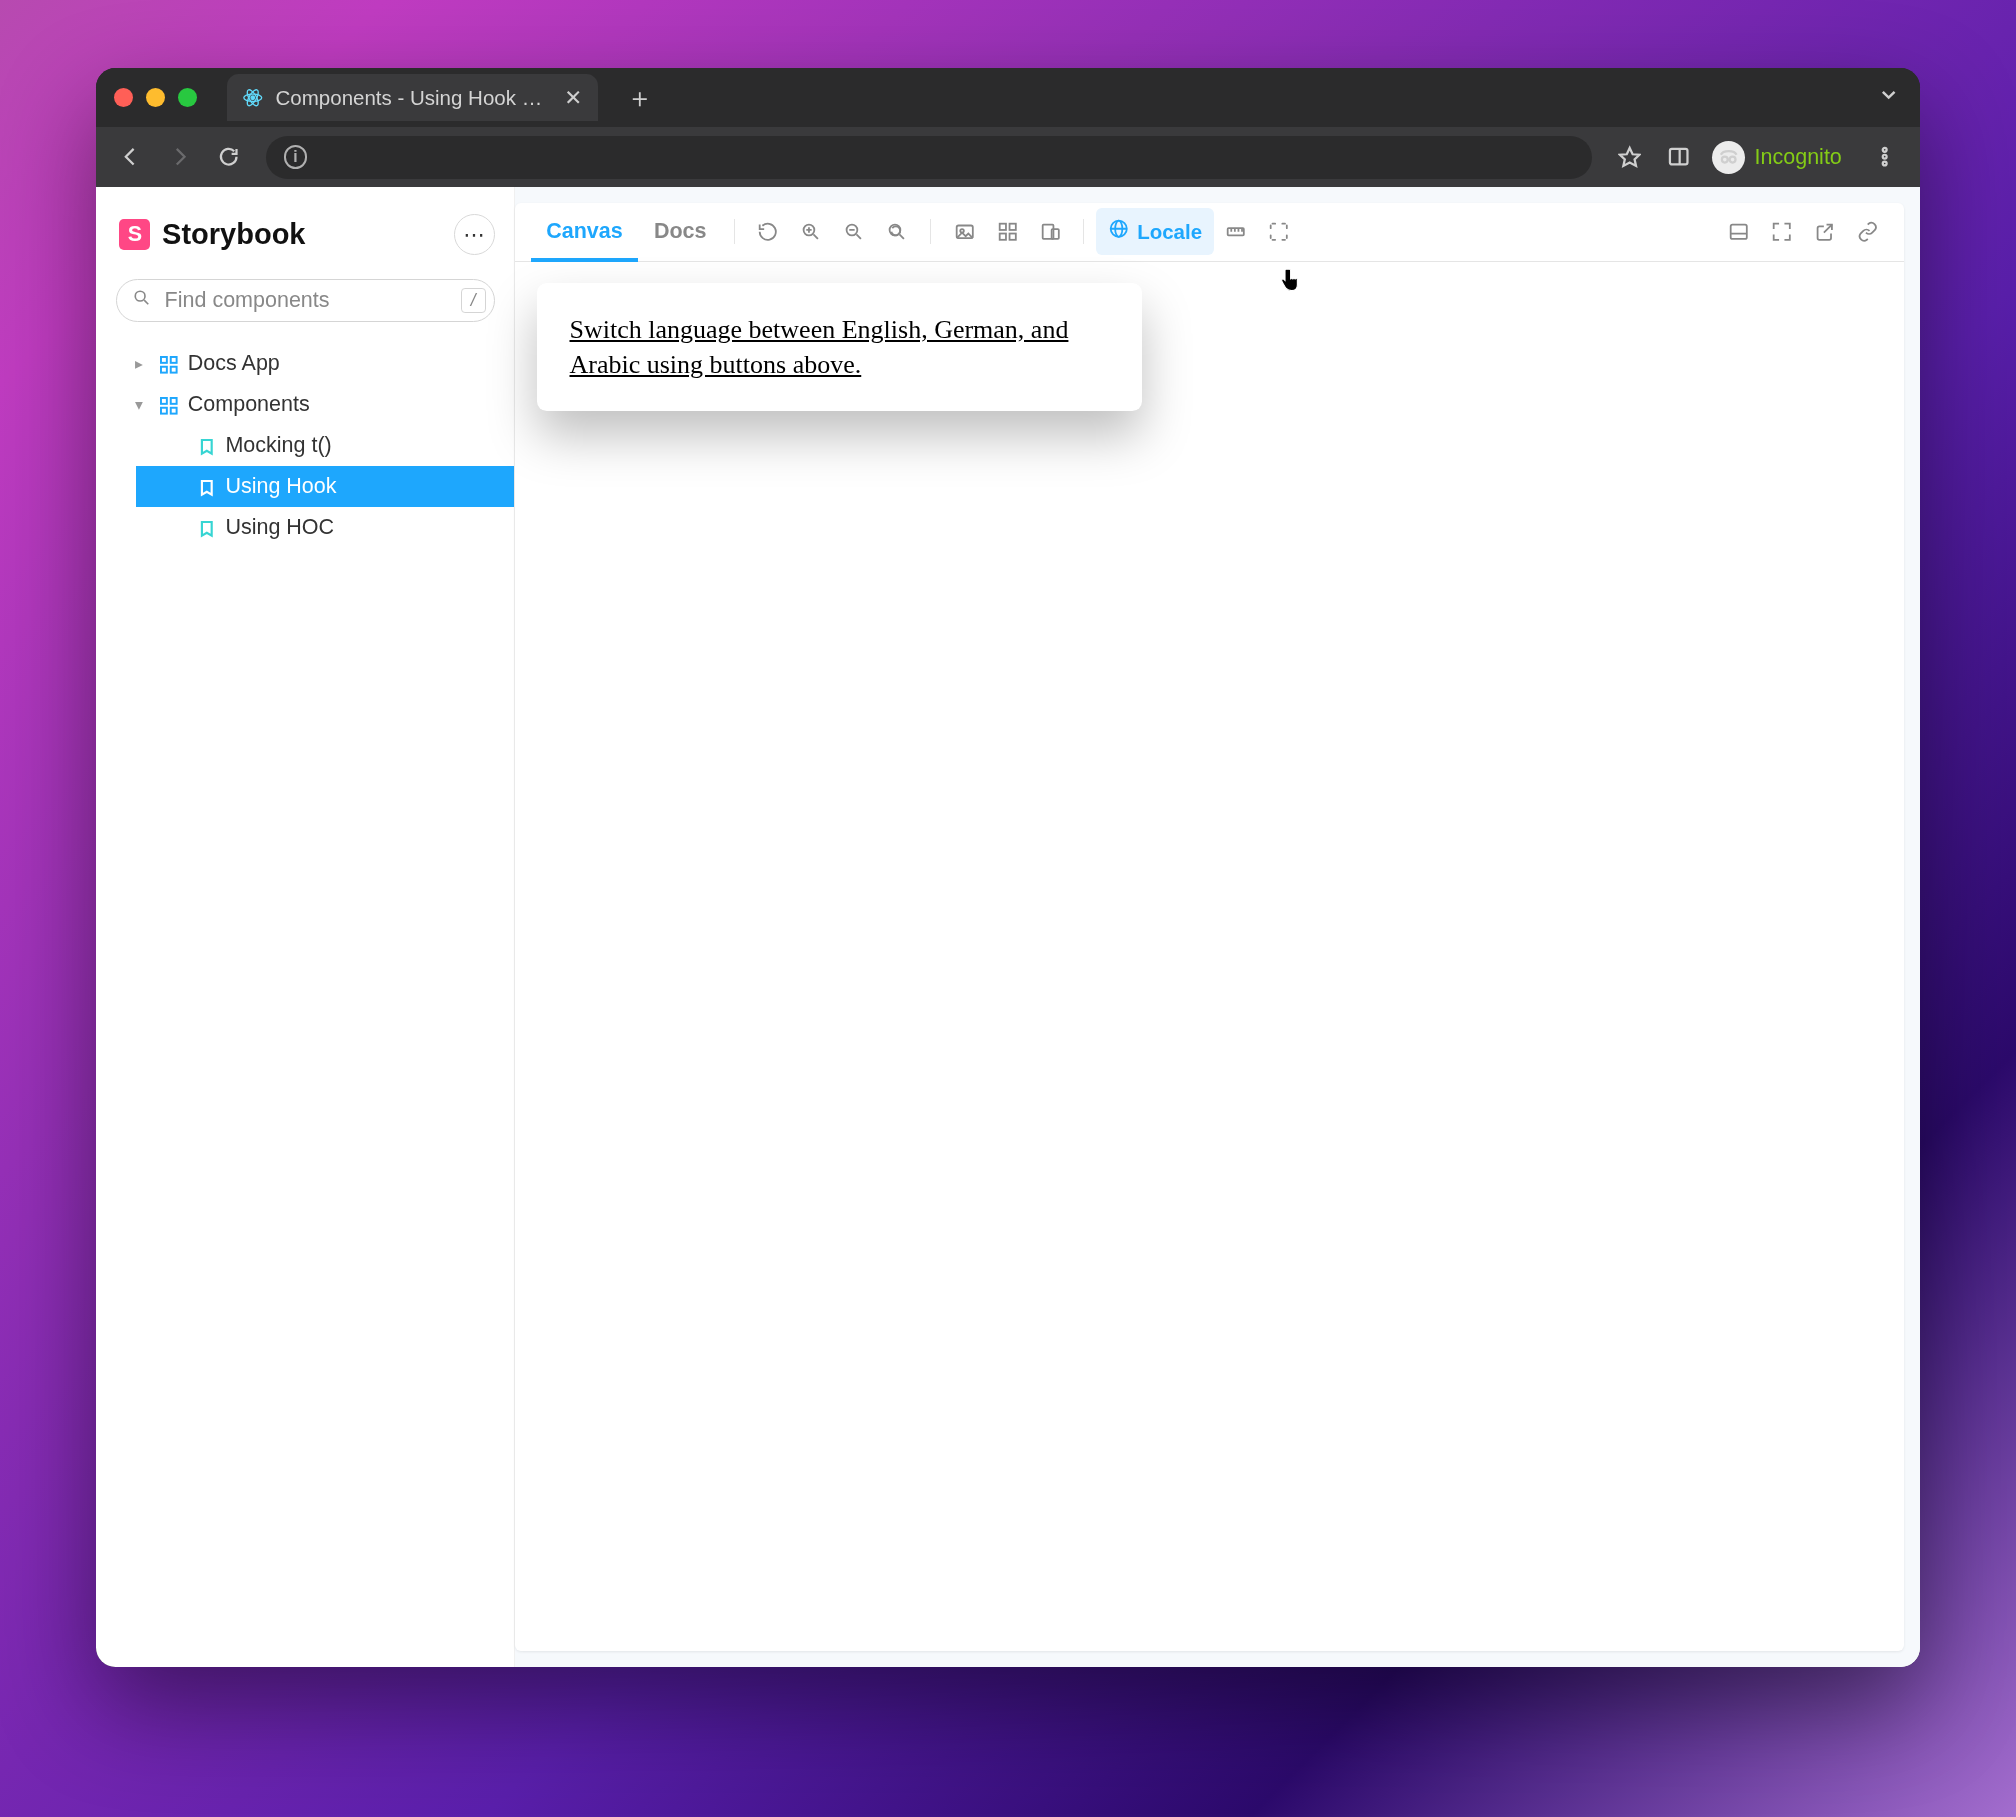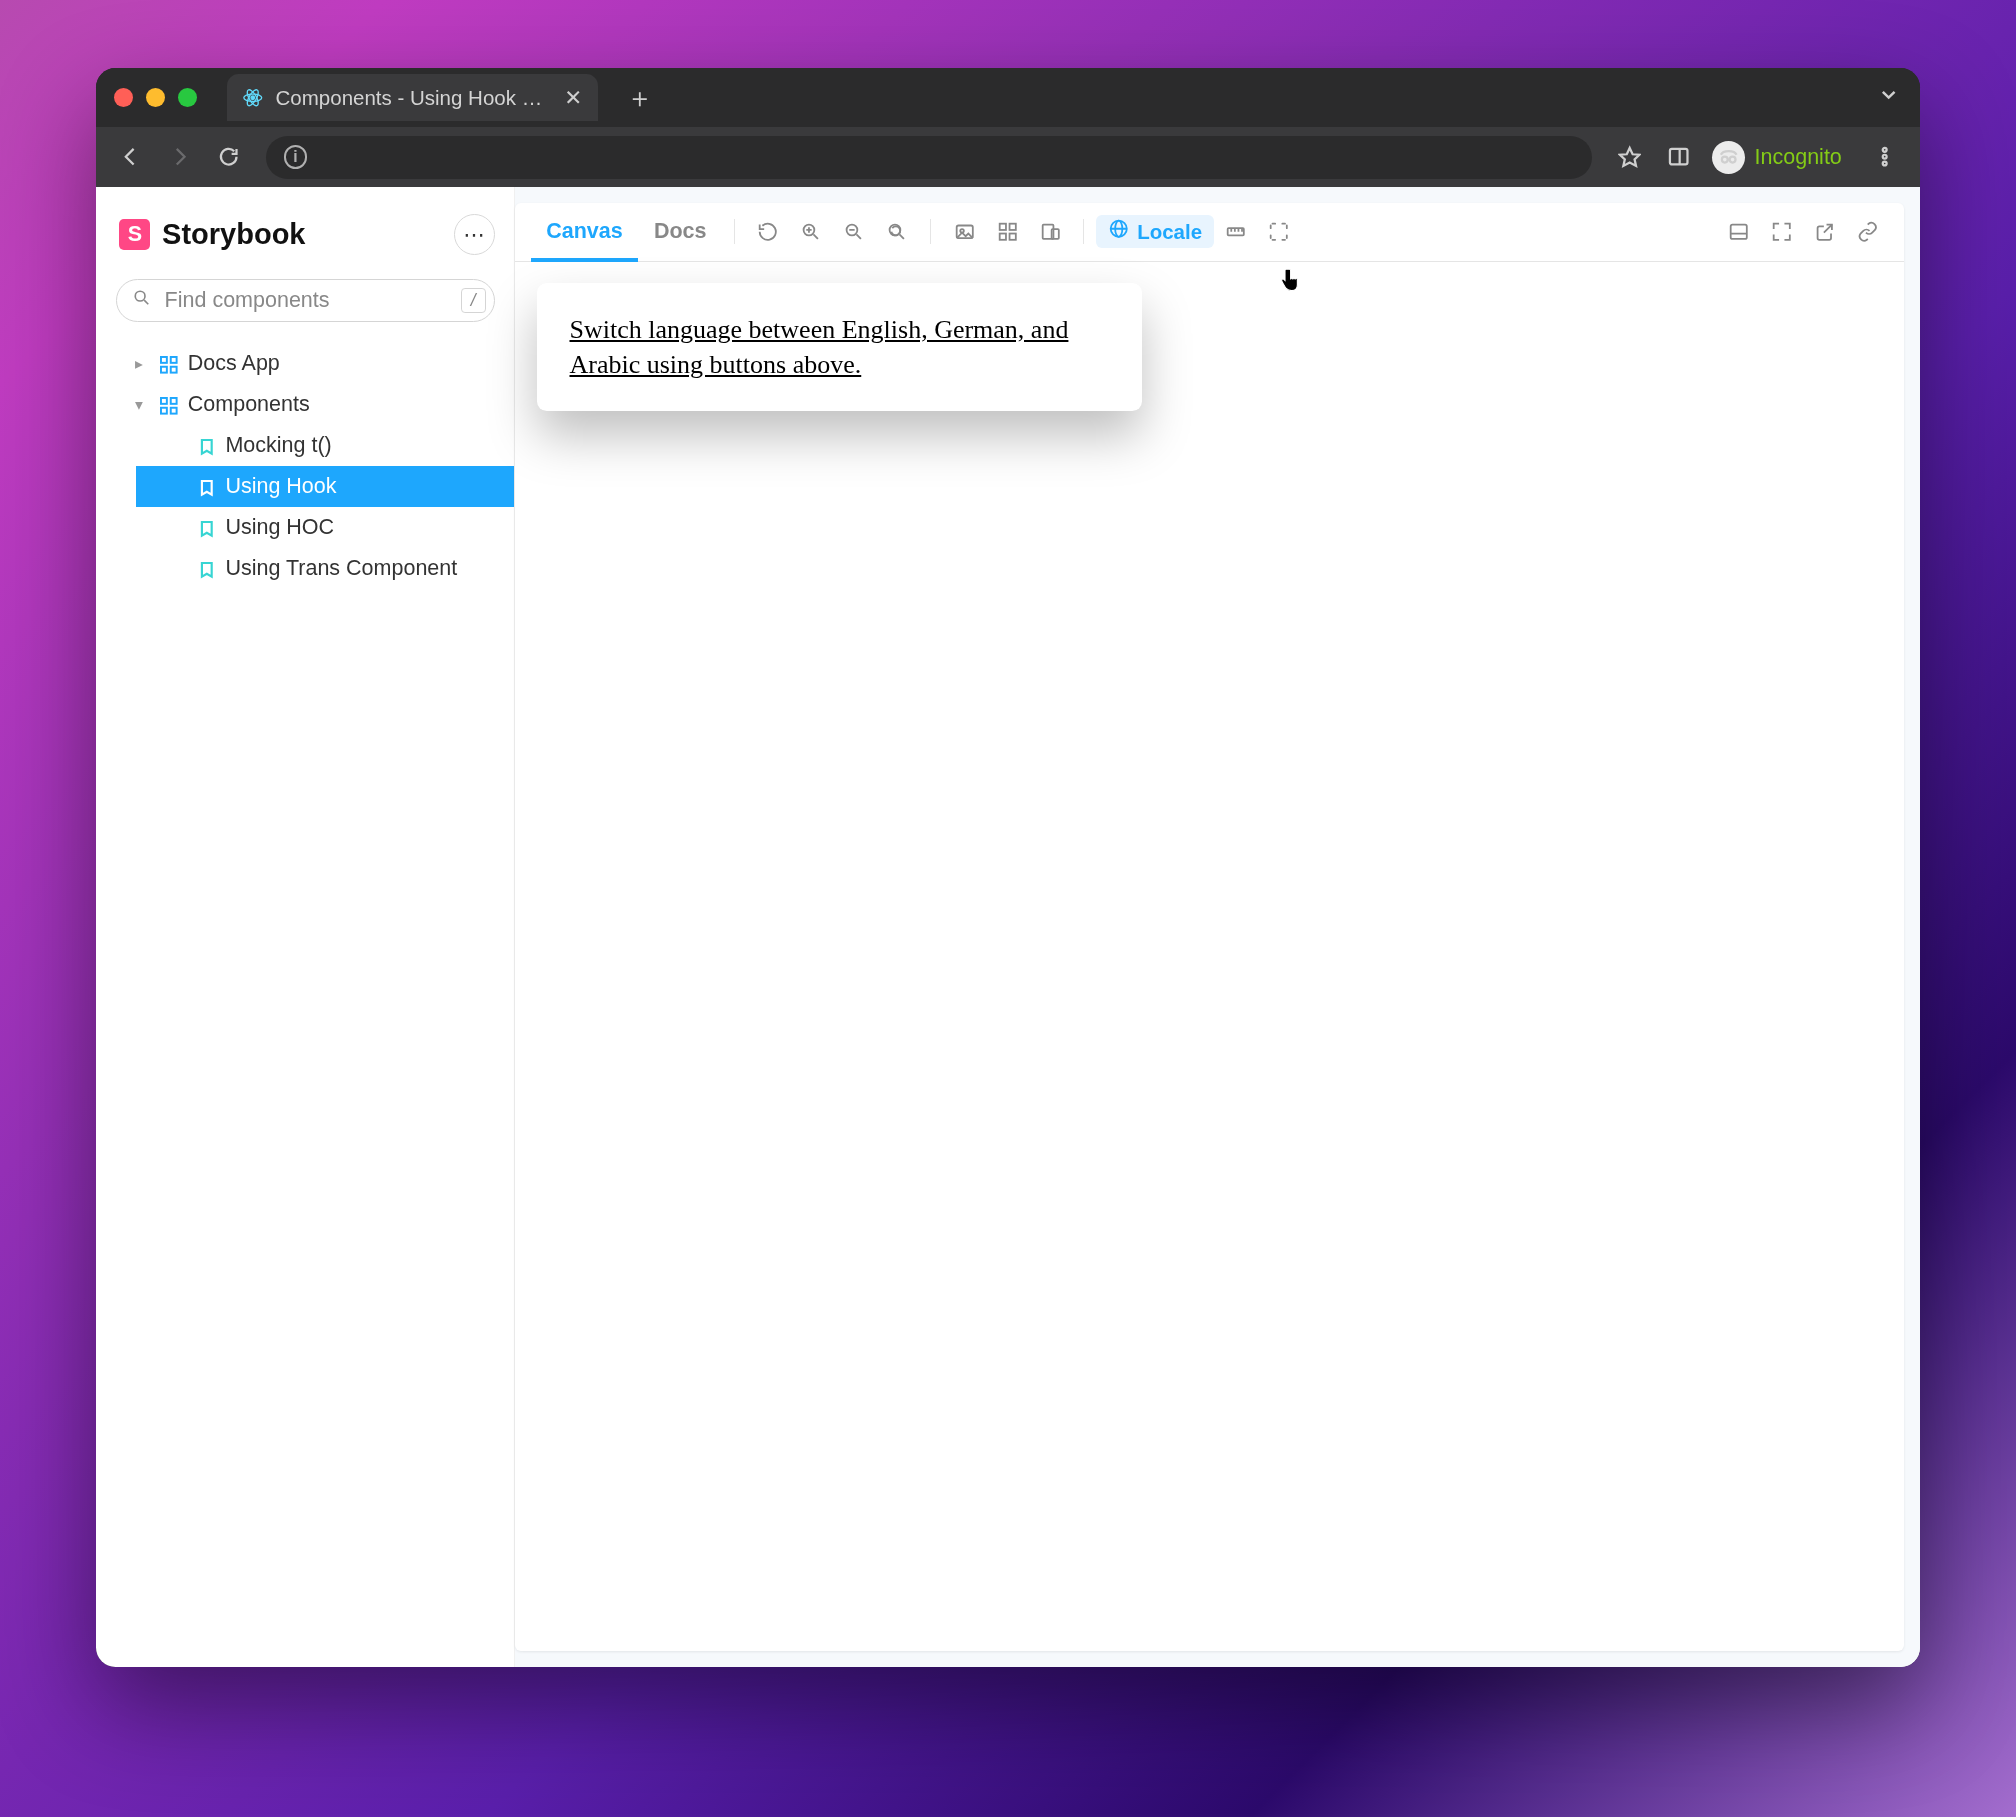--- a/index.html
+++ b/index.html
@@ -80,21 +80,21 @@
   .grid svg{ stroke:#1ea7fd; fill:none; stroke-width:2;}
   
   .main{ flex:1; display:flex; flex-direction:column; background:#f6f9fc;}
   .panel-wrap{ margin:15.6px 15.6px 15.6px 0; flex:1; background:#fff; border:none; border-radius:5.9px; box-shadow:0 1px 2.9px rgba(0,0,0,.08); display:flex; flex-direction:column;}
   .toolbar{ height:59px; border-bottom:1px solid #e5e5e5; display:flex; align-items:center; padding:0 15.6px; gap:0;}
   .tabgrp{ display:flex; align-items:flex-end; height:100%;}
   .tb-tab{ padding:0 15.6px; height:100%; display:flex; align-items:center; font-size:21.5px; font-weight:700; color:#888; cursor:pointer; position:relative;}
   .tb-tab.active{ color:#1ea7fd;}
   .tb-tab.active::after{ content:""; position:absolute; left:0; right:0; bottom:-1px; height:3.9px; background:#1ea7fd;}
   .sep{ width:1px; height:25px; background:#e5e5e5; margin:0 11.7px;}
-  .tbbtn{ width:43px; height:33px; display:flex; align-items:center; justify-content:center; border-radius:5.9px; cursor:pointer; color:#888;}
+  .tbbtn{ width:43px; height:47px; display:flex; align-items:center; justify-content:center; border-radius:5.9px; cursor:pointer; color:#888;}
   .tbbtn svg{ width:21.5px; height:21.5px; stroke:#888; fill:none; stroke-width:2;}
   .tbbtn.wide{ width:auto; padding:0 11.7px; gap:7.8px; font-size:20.5px; font-weight:700;}
   .tbbtn.locale{ background:#e8f4fe; color:#1ea7fd;}
   .tbbtn.locale svg{ stroke:#1ea7fd;}
   .toolbar .spacer{ flex:1;}
   .canvas-area{ flex:1; position:relative; padding:21.5px;text-decoration:underline;}
   .story-card{
     width:605px; padding:29px 33px; background:#fff; border-radius:9.8px;
     box-shadow:0 25px 49px rgba(0,0,0,.25);
     font-family:"Times New Roman",Georgia,serif; font-size:26px; line-height:1.35; color:#000;
@@ -246,26 +246,20 @@
                 <path d="M4 2h10v14l-5-3-5 3V2z"></path>
               </svg></span>
           <span>Using Hook</span>
         </div>
         <div class="tree-row level2">
           <span class="story-icon"><svg viewBox="0 0 18 18">
                 <path d="M4 2h10v14l-5-3-5 3V2z"></path>
               </svg></span>
           <span>Using HOC</span>
         </div>
-        <div class="tree-row level2">
-          <span class="story-icon"><svg viewBox="0 0 18 18">
-                <path d="M4 2h10v14l-5-3-5 3V2z"></path>
-              </svg></span>
-          <span>Using Trans Component</span>
-        </div>
       </nav>
     </aside>
 
     <section class="main">
       <div class="panel-wrap">
         <div class="toolbar">
           <div class="tabgrp">
             <div class="tb-tab active">Canvas</div>
             <div class="tb-tab">Docs</div>
           </div>

